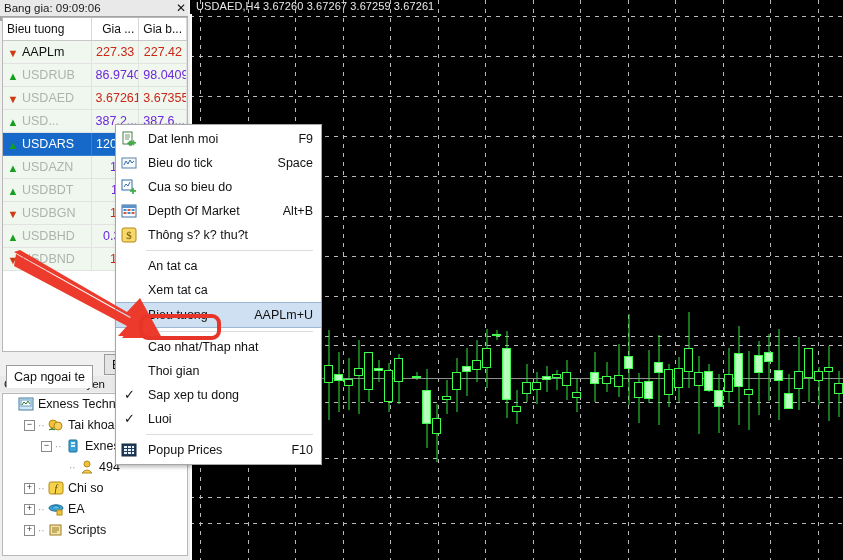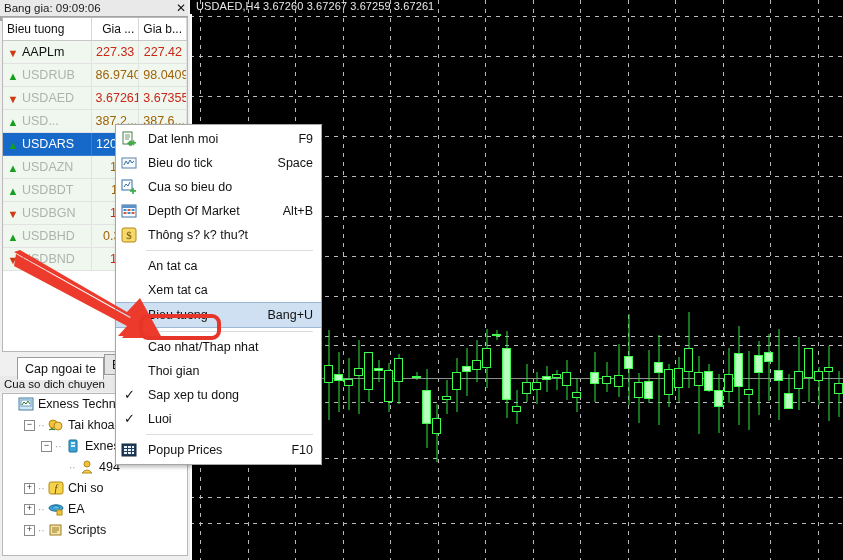--- a/index.html
+++ b/index.html
@@ -68,33 +68,33 @@
     padding:0 4px;white-space:nowrap;overflow:hidden;font-size:12.5px;
   }
   tr.qrow{background:#eff7ee;}
   tr.qrow.sel{background:#1669c8;}
   tr.qrow.sel td{color:#fff;border-right:1px solid #3a7fd0;border-bottom:1px solid #3a7fd0;}
   td.sym{color:#aeb3ae;}
   td.sym.dark{color:#111;}
   tr.qrow.sel td.sym{color:#fff;}
   td.price{text-align:right;}
   .up{color:#ca2516;}
-  .dn{color:#a16207;}
+  .dn{color:#6d28d9;}
   .arrow-ico{display:inline-block;width:12px;text-align:center;font-size:11px;margin-right:3px;vertical-align:-1px;}
   .arr-up{color:#14a01e;}
   .arr-dn{color:#d03a12;}
 
   
   .tabs{position:absolute;left:0;top:352px;width:190px;height:24px;background:#f0f0f0;}
   .tab{
     position:absolute;top:2px;height:21px;line-height:21px;font-size:12.5px;
     border:1px solid #9b9b9b;background:#fff;padding:0 7px;box-sizing:border-box;
     color:#111;white-space:nowrap;
   }
-  .tab.active{top:5px;height:23px;line-height:22px;border-bottom:1px solid #fff;z-index:3;font-weight:normal;margin-left:11px;}
+  .tab.active{top:13px;height:23px;line-height:22px;border-bottom:1px solid #fff;z-index:3;font-weight:normal;}
   .tab.inactive{background:#e4e4e4;border-bottom:1px solid #9b9b9b;}
 
   
   .nav{position:absolute;left:0;top:376px;width:190px;height:184px;background:#f0f0f0;}
   .nav-title{height:16px;line-height:16px;font-size:11.5px;padding-left:4px;color:#111;background:#e9e9e9;}
   .nav-body{position:absolute;left:2px;top:17px;right:2px;bottom:4px;background:#fff;border:1px solid #b8b8b8;overflow:hidden;}
   .tnode{position:relative;height:21px;line-height:21px;font-size:12.5px;color:#111;white-space:nowrap;}
   .tnode .lbl{vertical-align:middle;}
   .expander{
     display:inline-block;width:9px;height:9px;border:1px solid #8a8a8a;background:#fff;
@@ -536,21 +536,21 @@
               <rect x="6.5" y="9" width="3" height="2" fill="#3a8fd8"></rect>
               <rect x="10.5" y="9" width="3" height="2" fill="#d85a3a"></rect>
             </svg></span><span>Depth Of Market</span><span class="shortcut">Alt+B</span></div>
         <div class="mi"><span class="micon"><svg width="16" height="16" viewBox="0 0 16 16">
               <rect x="1" y="1" width="14" height="14" rx="2" fill="#f8d86a" stroke="#b08a12"></rect>
               <text x="8" y="12" font-size="11" text-anchor="middle" fill="#6b5203" font-family="serif">$</text>
             </svg></span><span>Thông s? k? thu?t</span></div>
         <div class="sep"></div>
         <div class="mi"><span>An tat ca</span></div>
         <div class="mi"><span>Xem tat ca</span></div>
-        <div class="mi hl"><span>Bieu tuong</span><span class="shortcut">Bang+U</span></div>
+        <div class="mi hl"><span>Bieu tuong</span><span class="shortcut">AAPLm+U</span></div>
         <div class="sep"></div>
         <div class="mi"><span>Cao nhat/Thap nhat</span></div>
         <div class="mi"><span>Thoi gian</span></div>
         <div class="mi"><span class="chk">✓</span><span>Sap xep tu dong</span></div>
         <div class="mi"><span class="chk">✓</span><span>Luoi</span></div>
         <div class="sep"></div>
         <div class="mi"><span class="micon"><svg width="16" height="16" viewBox="0 0 16 16">
               <rect x="1" y="2" width="14" height="12" fill="#1f3c5e" stroke="#16293f"></rect>
               <g fill="#eaf3fb">
                 <rect x="3" y="4" width="3" height="2"></rect>

